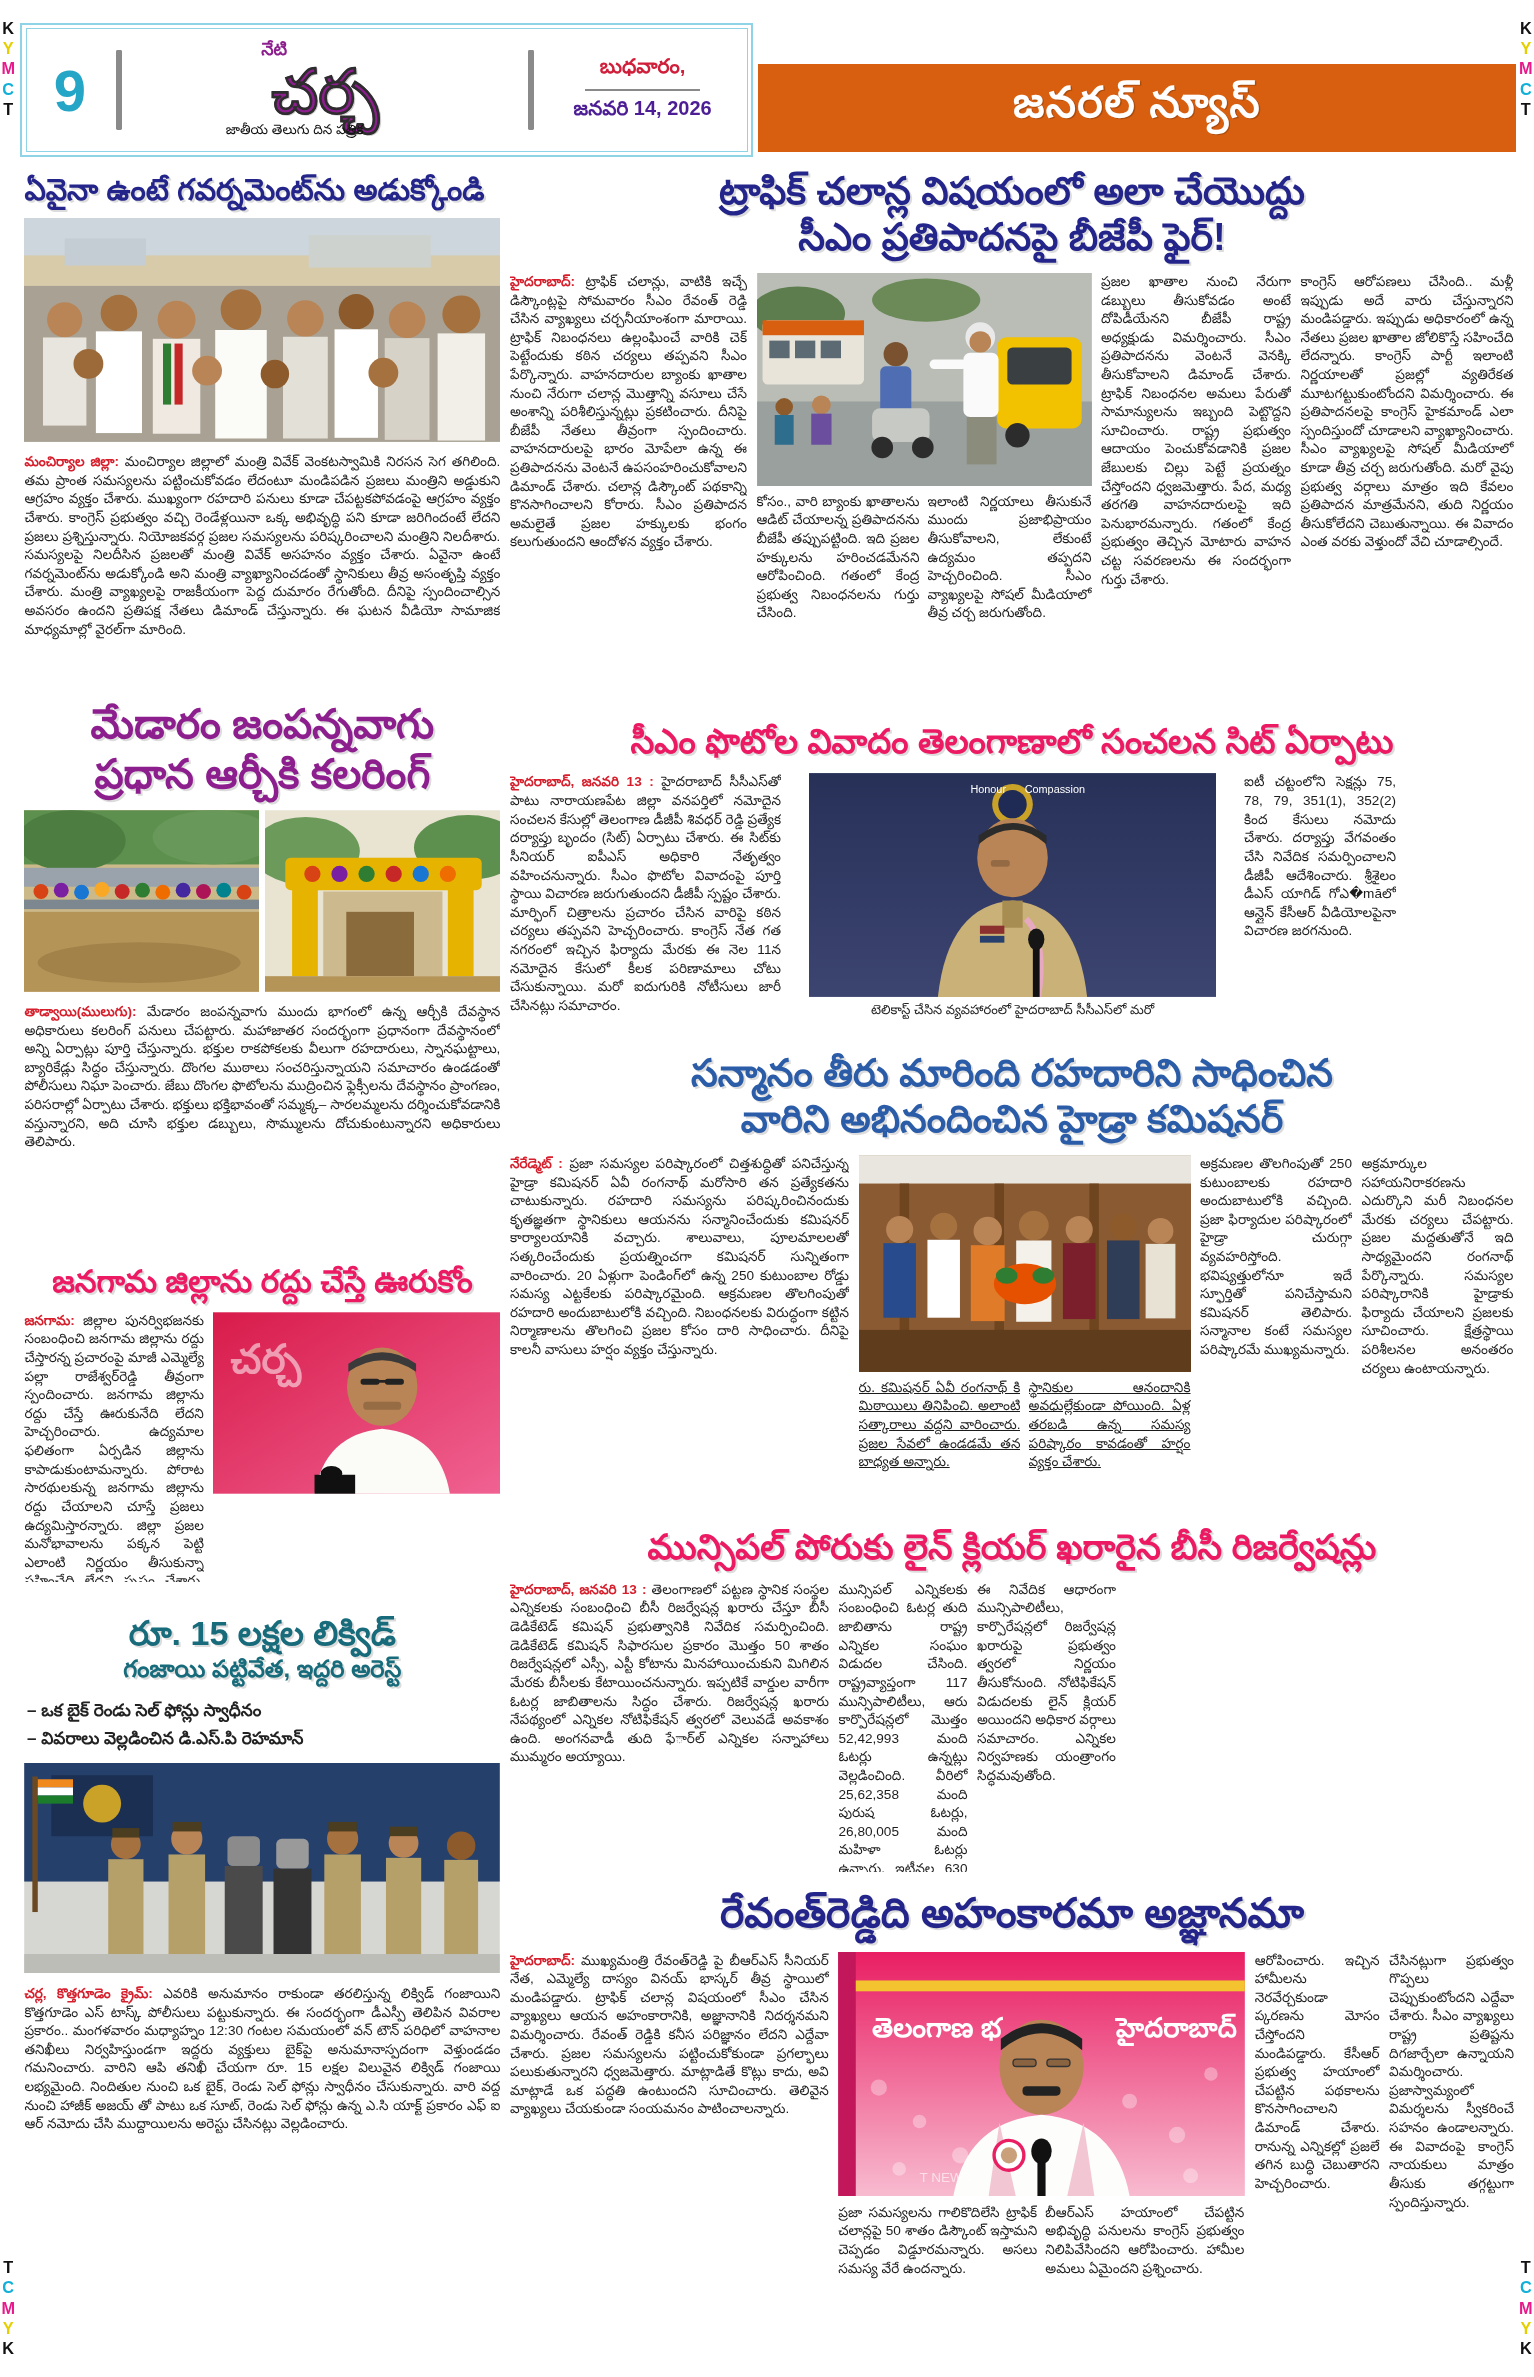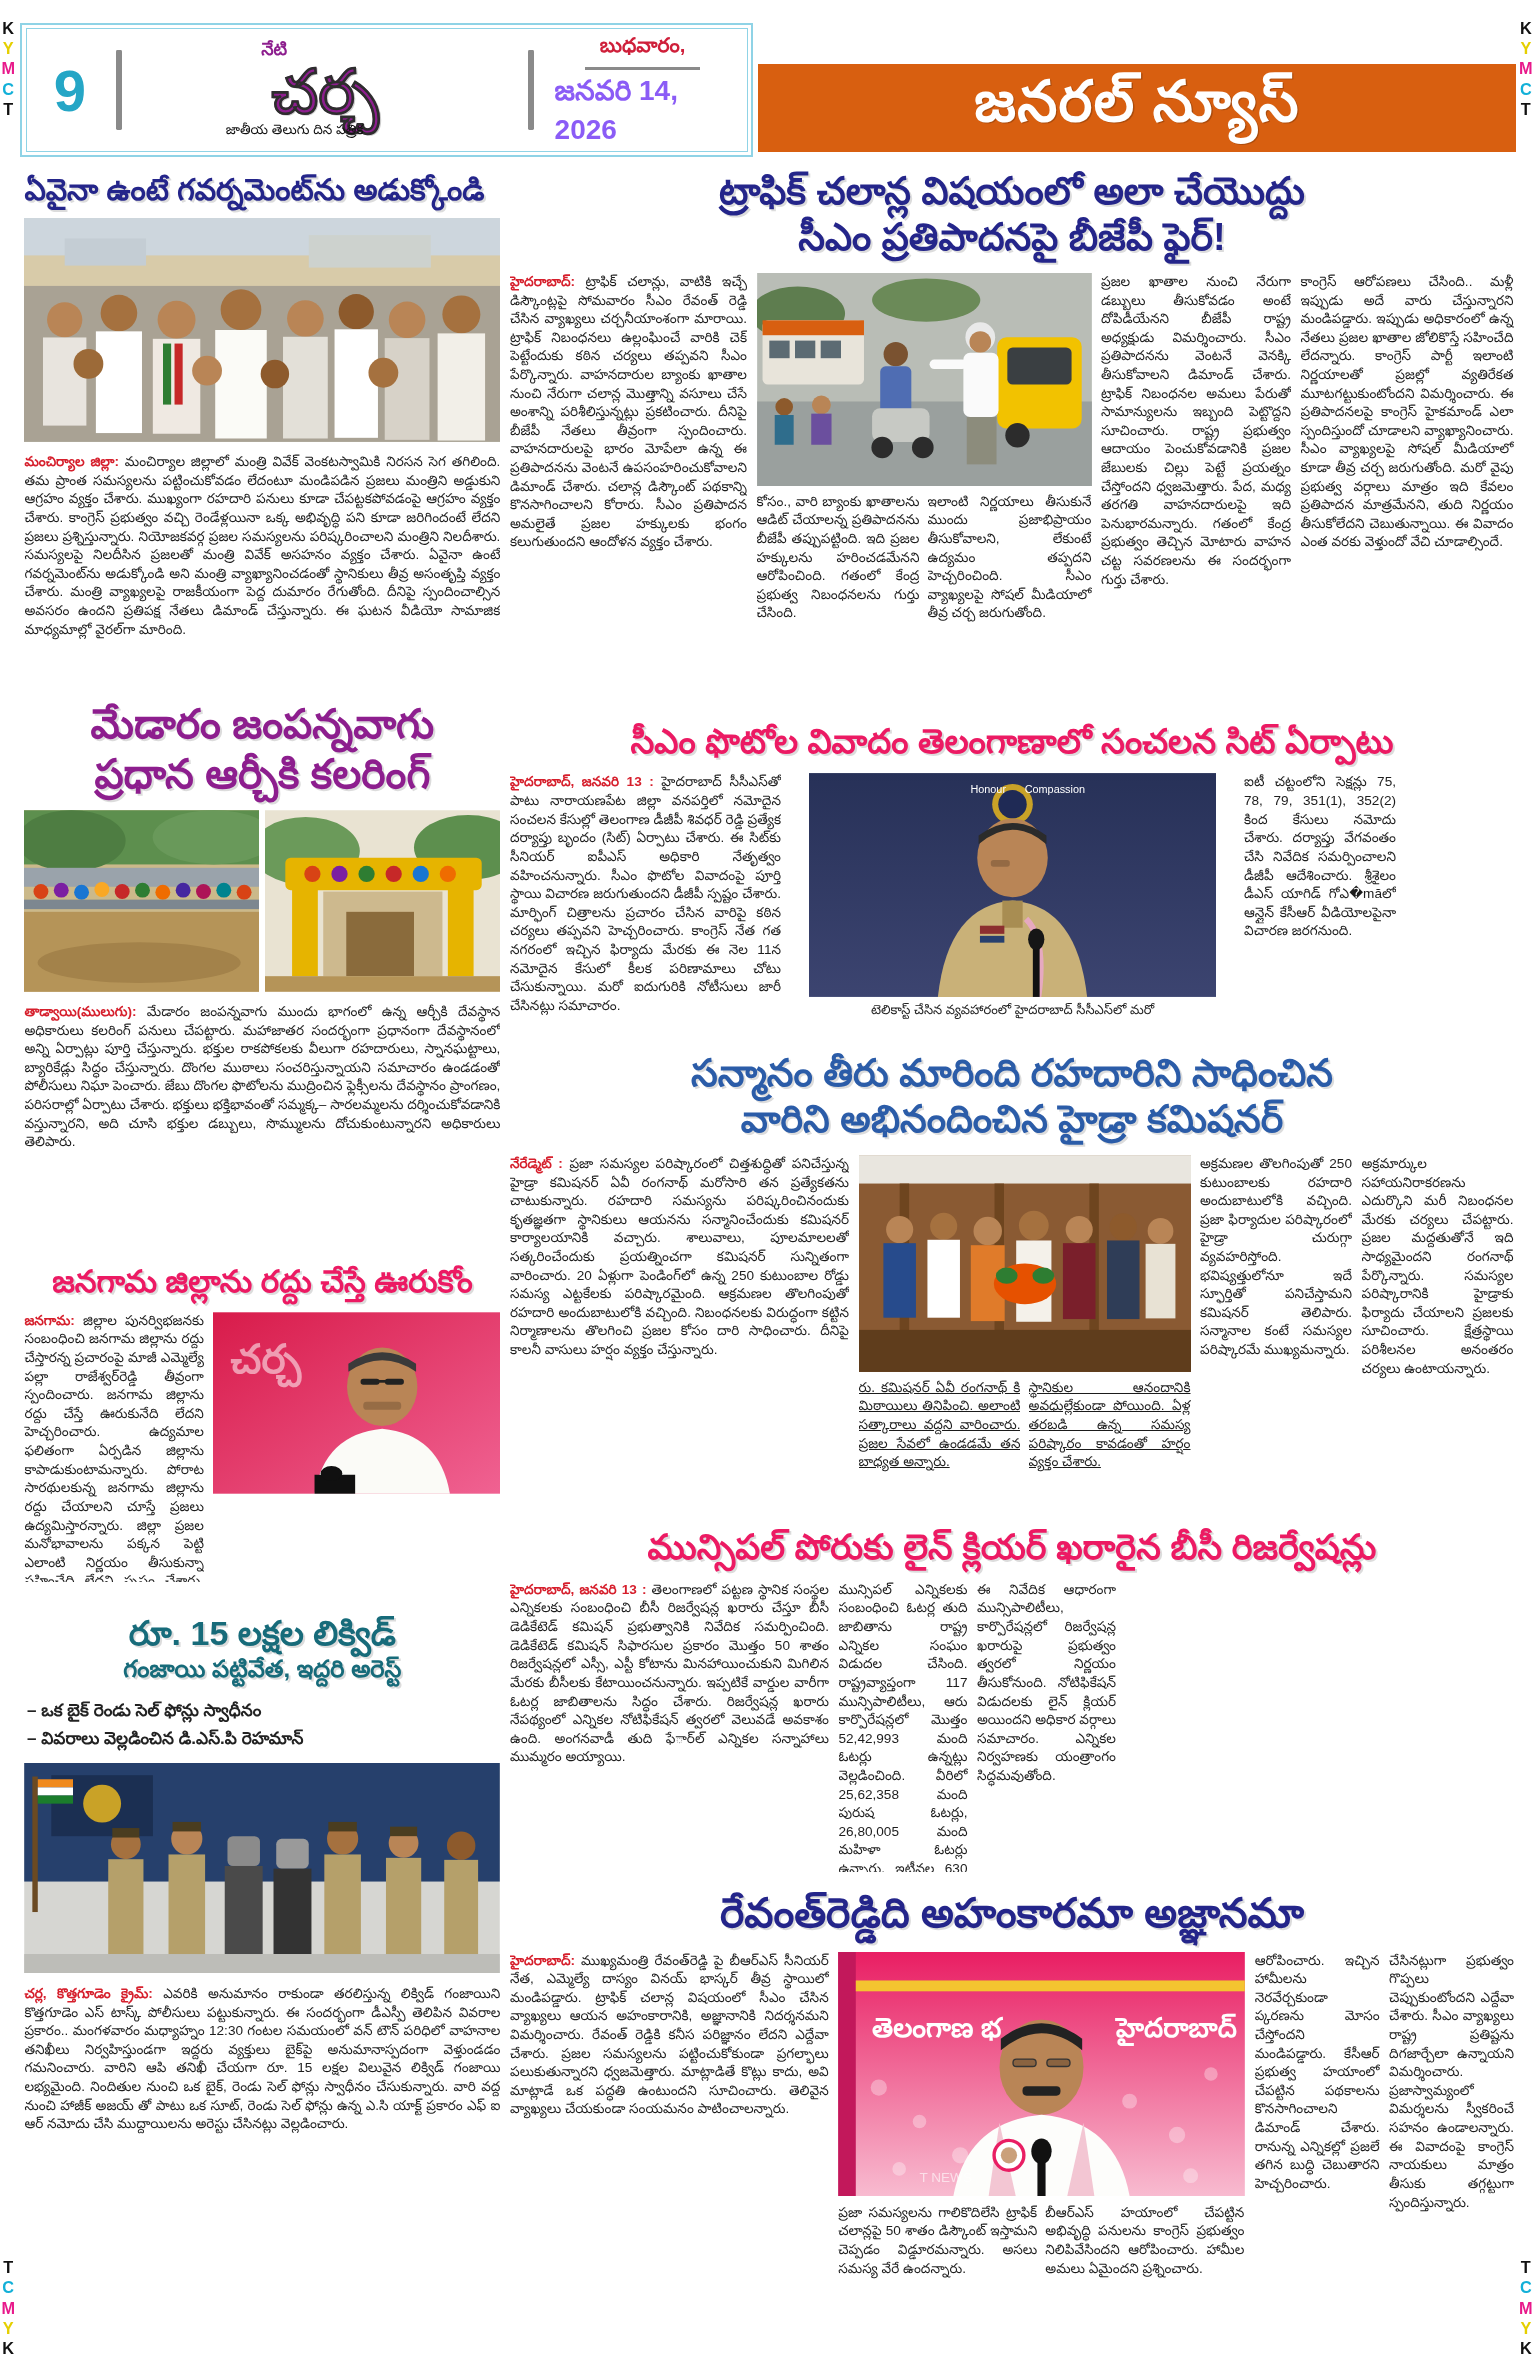--- a/index.html
+++ b/index.html
@@ -18,24 +18,24 @@
   .pageno{font-size:58px;font-weight:bold;color:#25a6c6;margin:0 30px 0 27px;}
   .hdr-bar{width:6.1px;height:80px;background:#8a8a8a;border-radius:1.4px;}
   .logo-wrap{flex:1;display:flex;flex-direction:column;align-items:center;justify-content:center;}
   .logo-top{font-size:17.6px;font-weight:bold;color:#8d1e8e;align-self:center;margin-left:-102px;}
   .logo-main{font-size:62px;font-weight:bold;color:#8d1e8e;line-height:.9;
              text-shadow:1.4px 1.4px 0 #00000033;-webkit-text-stroke:0.7px #2d2d2d;}
   .logo-tag{font-size:13.6px;color:#111;margin-top:1.4px;margin-left:-61px;}
   .datebox{width:176px;display:flex;flex-direction:column;align-items:center;margin:0 16.3px 0 20.3px;}
   .day{font-size:20.3px;font-weight:bold;color:#cf1f3a;}
   .datesep{width:115px;height:2.7px;background:#8a8a8a;margin:5.4px 0;}
-  .date{font-size:28px;font-weight:bold;color:#8b5cf6;}
+  .date{font-size:20px;font-weight:bold;color:#4c1d95;}
   .section-banner{position:absolute;left:758px;top:64px;width:758px;height:88px;
                   background:#d85f10;display:flex;align-items:center;justify-content:center;}
-  .section-banner span{color:#fff;font-size:57px;font-weight:bold;letter-spacing:1.4px;
+  .section-banner span{color:#fff;font-size:43px;font-weight:bold;letter-spacing:1.4px;
                        text-shadow:1.4px 1.4px 0 #00000033;}
   
   .art{position:absolute;}
   .hl{font-weight:bold;text-shadow:2px 2px 0 rgba(60,60,60,.18);line-height:1.22;}
   .center{text-align:center;}
   .navy{color:#24258a}.purple{color:#8d1e8e}.pink{color:#ec1a63}.blue{color:#2b5ca8}.tealh{color:#176b7a}
   .body-txt{font-size:13.6px;line-height:1.37;text-align:justify;color:#1d1d1d;overflow:hidden;}
   .dl{color:#d61f2c;font-weight:bold;}
   .row{display:flex;gap:9.5px;}
   .minirow{display:flex;gap:8.1px;}

